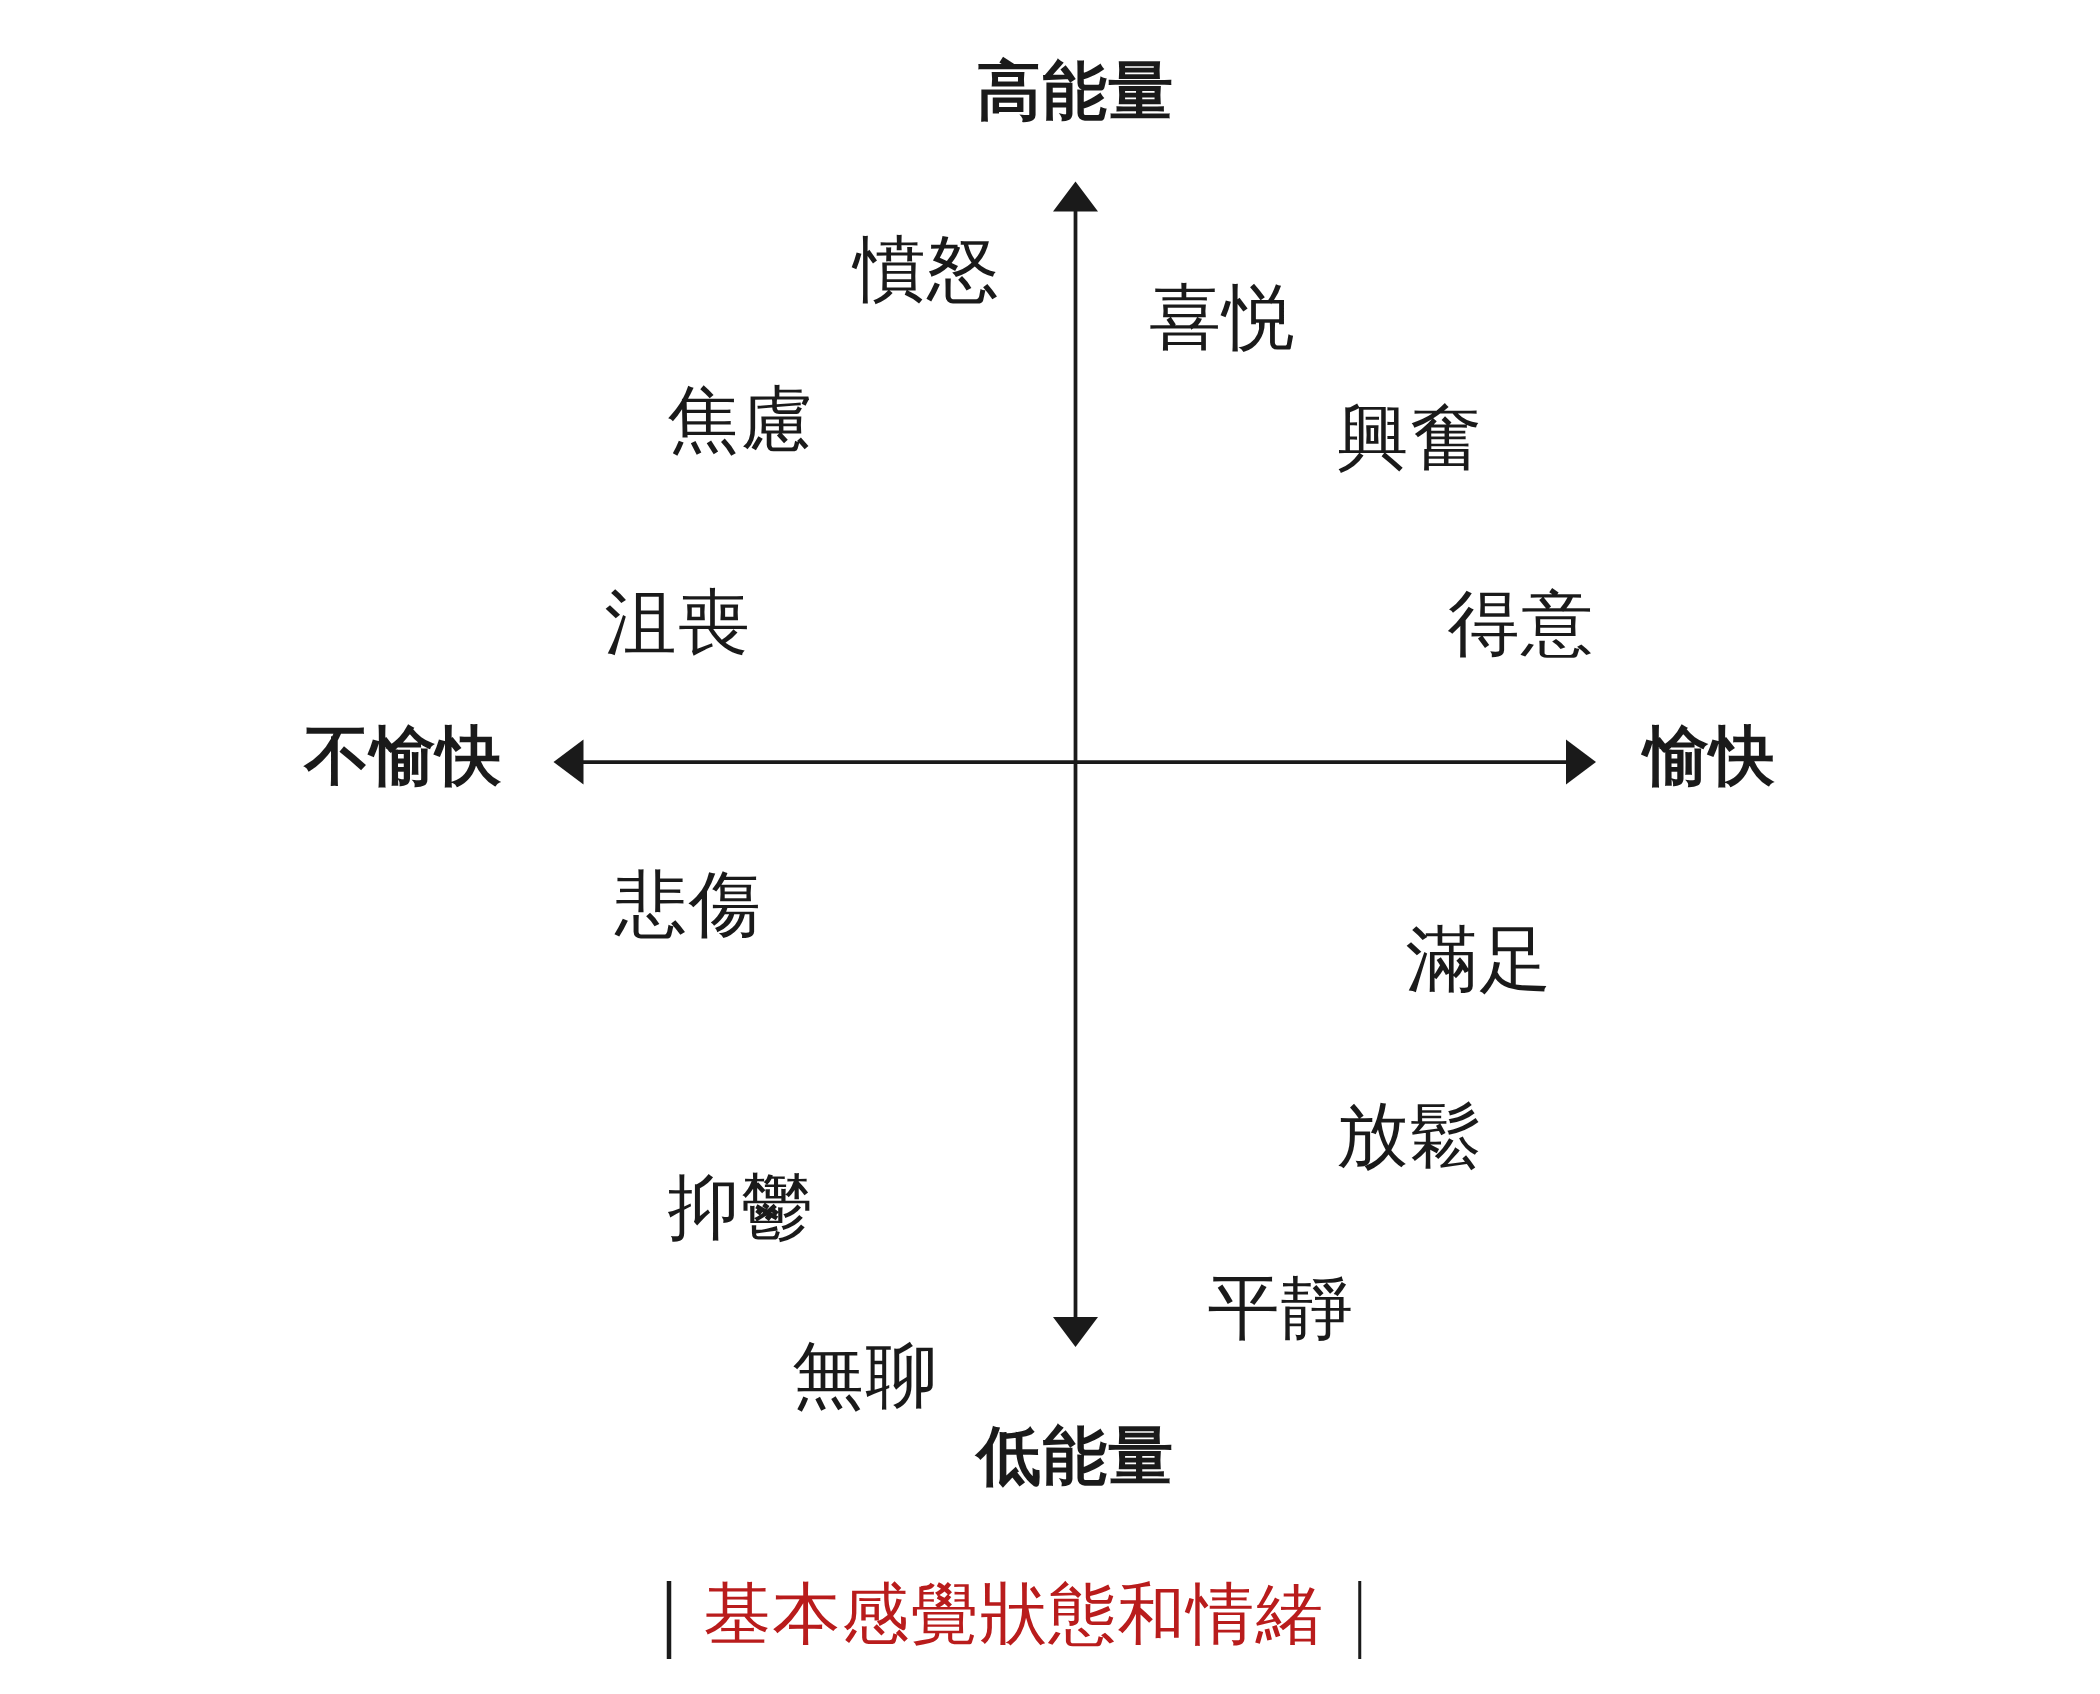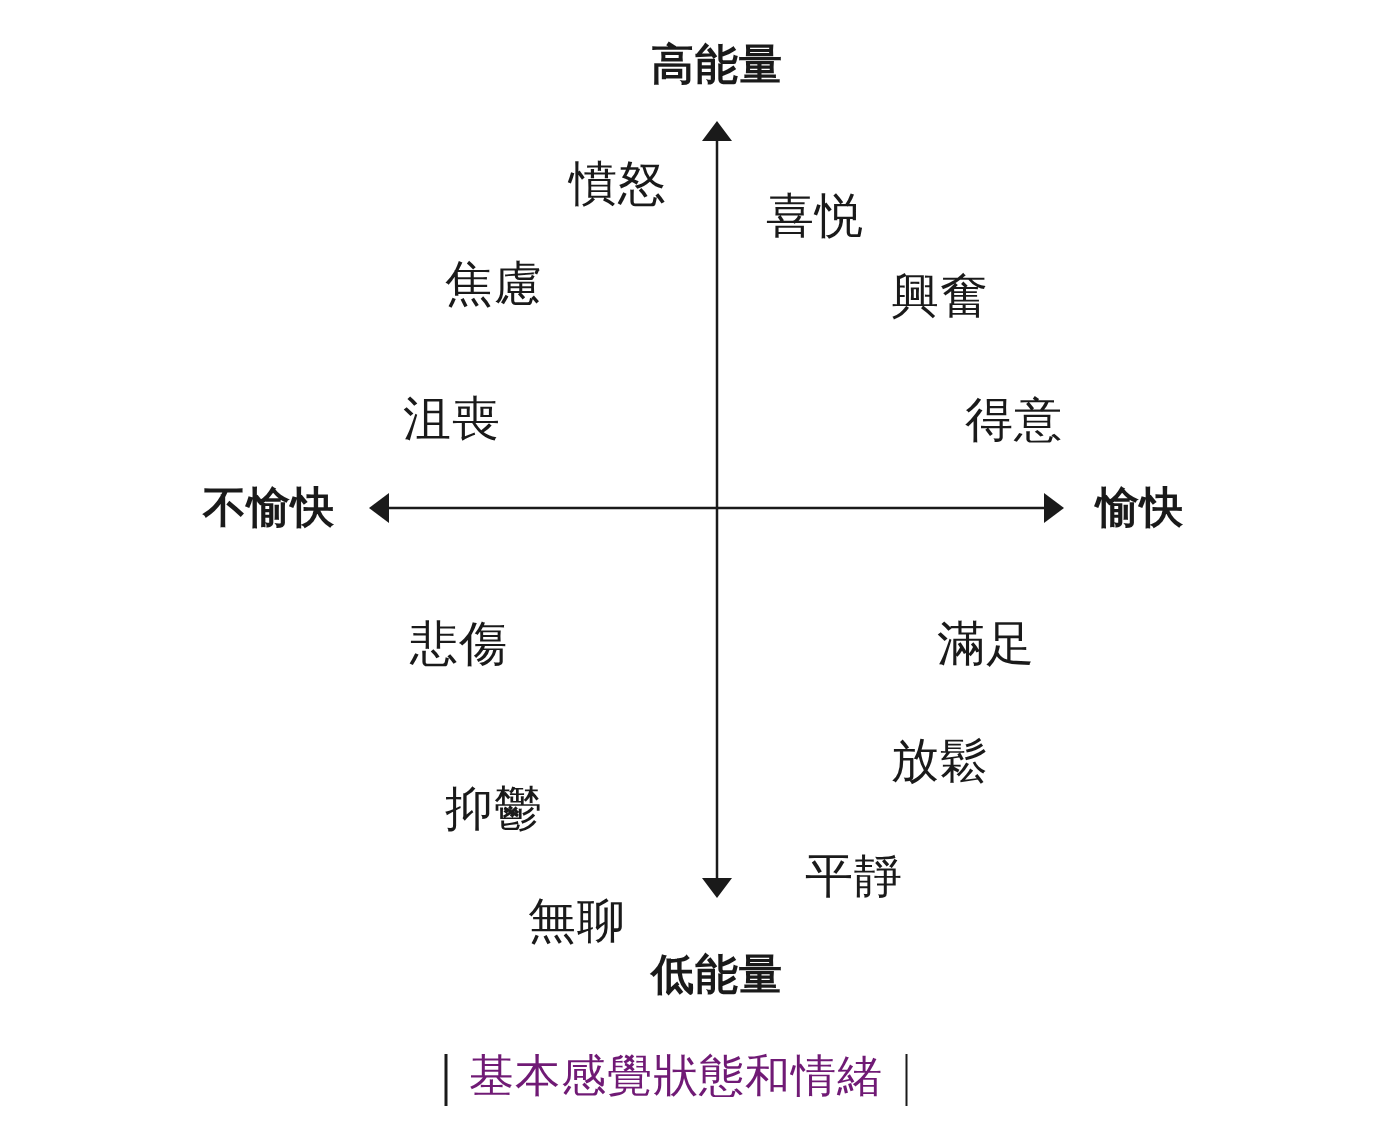--- a/index.html
+++ b/index.html
@@ -6,21 +6,21 @@
     margin: 0;
     padding: 0;
     background: #ffffff;
   }
   .canvas {
     position: relative;
     width: 1272px;
     height: 1129px;
     background: #ffffff;
     overflow: hidden;
-    font-family: Liberation Sans, sans-serif;
+    font-family: Liberation Mono, monospace;
     color: #1a1a1a;
   }
   .axes-svg {
     position: absolute;
     left: 0;
     top: 0;
     width: 1400px;
     height: 1129px;
   }
   .label {
@@ -43,40 +43,40 @@
     position: absolute;
     left: 676px;
     top: 1076px;
     transform: translate(-50%, -50%);
     display: flex;
     align-items: flex-end;
     gap: 22px;
     font-size: 45px;
     font-weight: 300;
     letter-spacing: 1px;
-    color: #701a75;
+    color: #b91c1c;
     white-space: nowrap;
   }
   .caption-bar {
     width: 2.5px;
     height: 52px;
     background: #1a1a1a;
   }
   
   .pos-axis-top        { left: 717px;  top: 64px;  }
   .pos-axis-bottom     { left: 717px;  top: 974px; }
   .pos-axis-left       { left: 269px;  top: 507px; }
   .pos-axis-right      { left: 1140px; top: 507px; }
   .pos-anger           { left: 618px;  top: 184px; }
   .pos-joy             { left: 815px;  top: 184px; margin-top: 32px; }
   .pos-anxiety         { left: 494px;  top: 284px; }
   .pos-excitement      { left: 940px;  top: 296px; }
   .pos-frustration     { left: 452px;  top: 419px; }
   .pos-pride           { left: 986px;  top: 420px; margin-left: 28px; }
-  .pos-sadness         { left: 459px;  top: 644px; }
+  .pos-sadness         { left: 459px;  top: 607px; }
   .pos-satisfaction    { left: 986px;  top: 644px; }
   .pos-depression      { left: 494px;  top: 761px; margin-top: 48px; }
   .pos-relaxation      { left: 940px;  top: 761px; }
   .pos-boredom         { left: 577px;  top: 921px; }
   .pos-calm            { left: 854px;  top: 876px; text-align: right; }
 </style>
 </head>
 <body>
 
 <div class="canvas">

